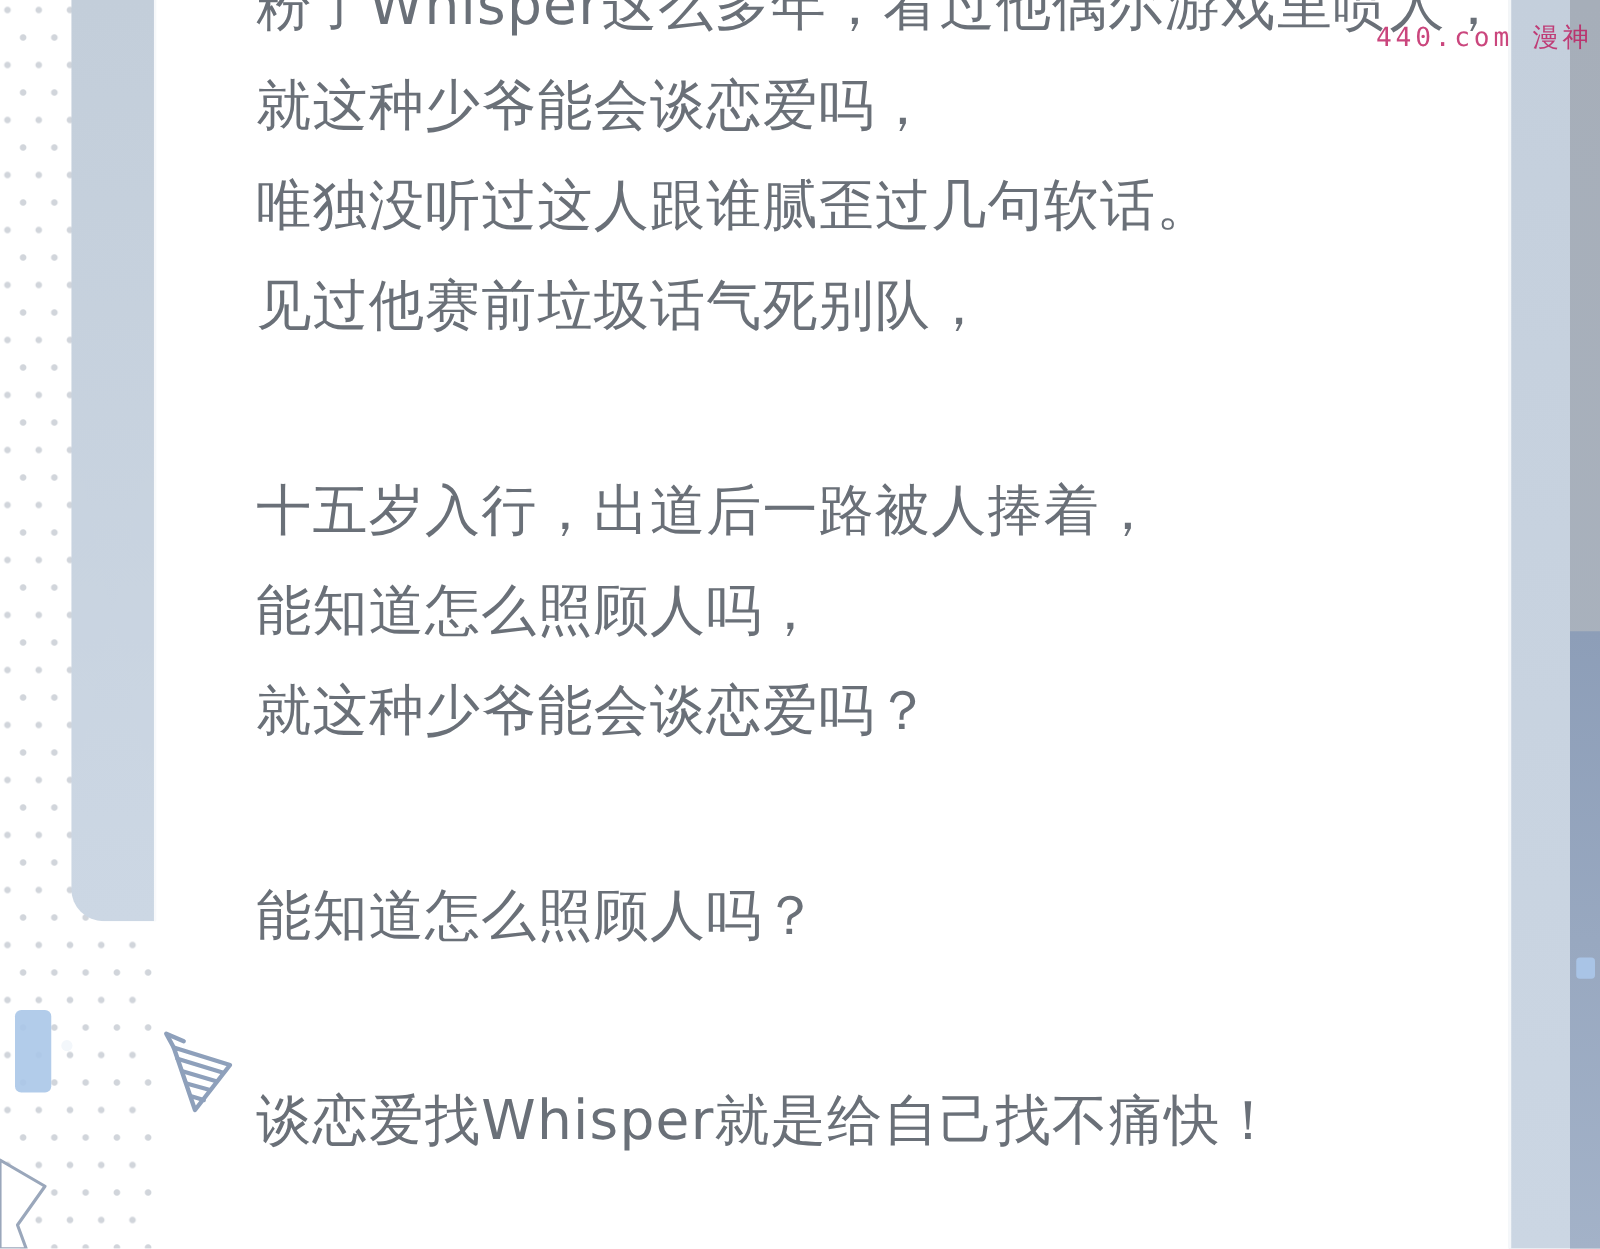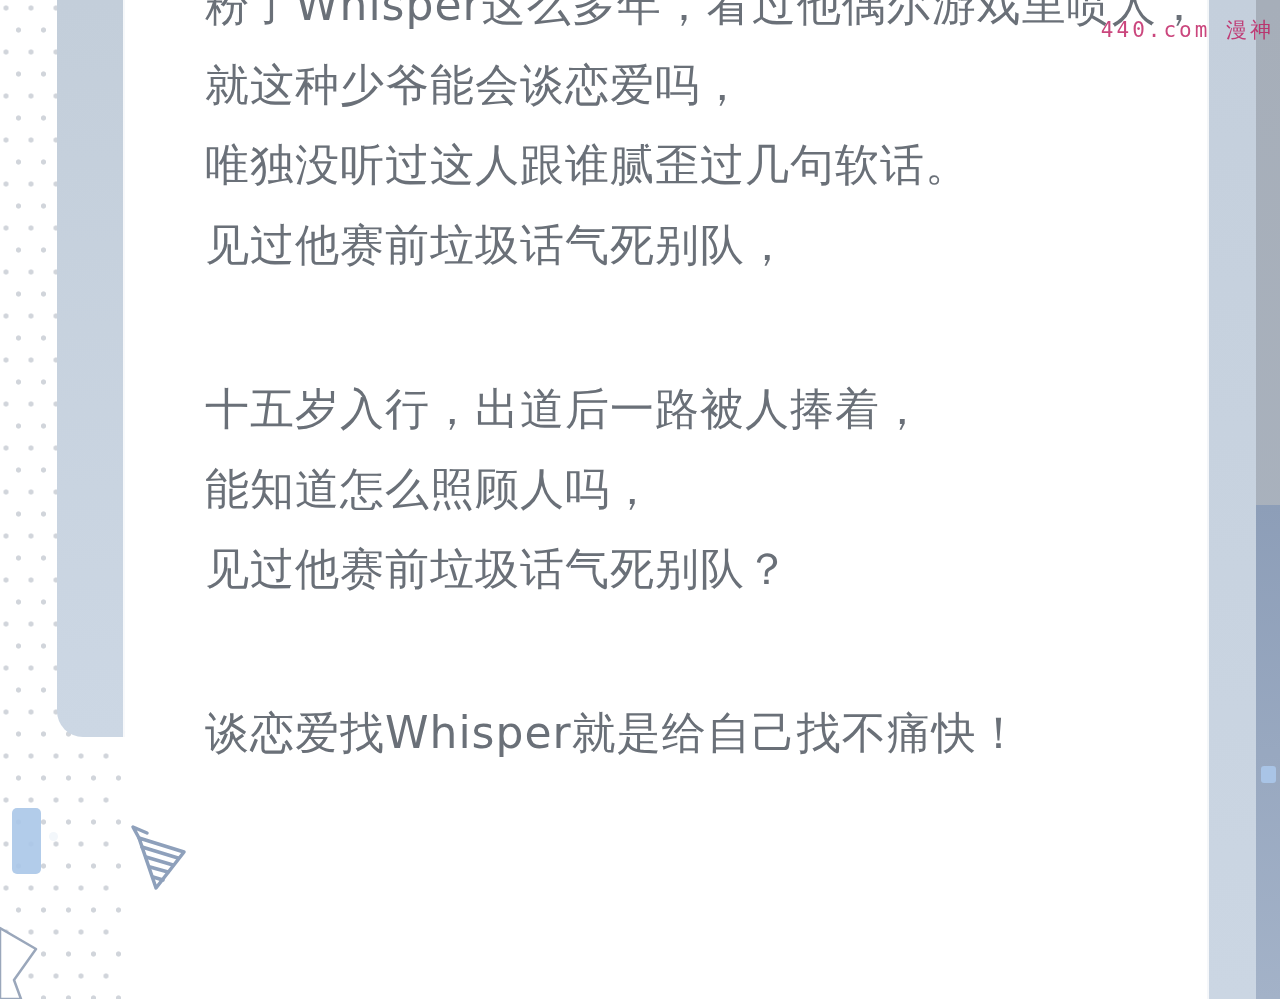--- a/index.html
+++ b/index.html
@@ -103,23 +103,24 @@
   <div class="text-block">
     <div class="para">
       <div class="line">粉了Whisper这么多年，看过他偶尔游戏里喷人，</div>
       <div class="line">就这种少爷能会谈恋爱吗，</div>
       <div class="line">唯独没听过这人跟谁腻歪过几句软话。</div>
       <div class="line">见过他赛前垃圾话气死别队，</div>
     </div>
     <div class="para">
       <div class="line">十五岁入行，出道后一路被人捧着，</div>
       <div class="line">能知道怎么照顾人吗，</div>
-      <div class="line">见过他赛前垃圾话气死别队？</div>
+      <div class="line">就这种少爷能会谈恋爱吗？</div>
     </div>
     <div class="para">
+      <div class="line">能知道怎么照顾人吗？</div>
     </div>
     <div class="para">
       <div class="line">谈恋爱找Whisper就是给自己找不痛快！</div>
     </div>
   </div>
 
   <svg class="plane" width="64" height="76" viewBox="0 0 64 76">
     <g fill="none" stroke="#8ea0bb" stroke-width="3.5" stroke-linecap="round" stroke-linejoin="round">
       <path d="M12 16 L6 5 L20 11"></path>
       <path d="M12 16 L57 30 L29 66 Z"></path>

